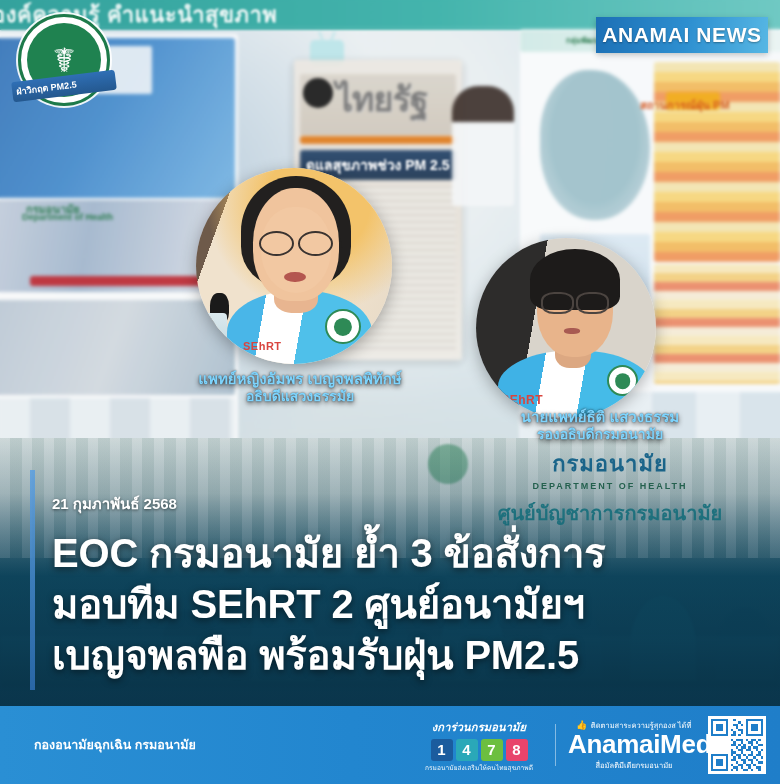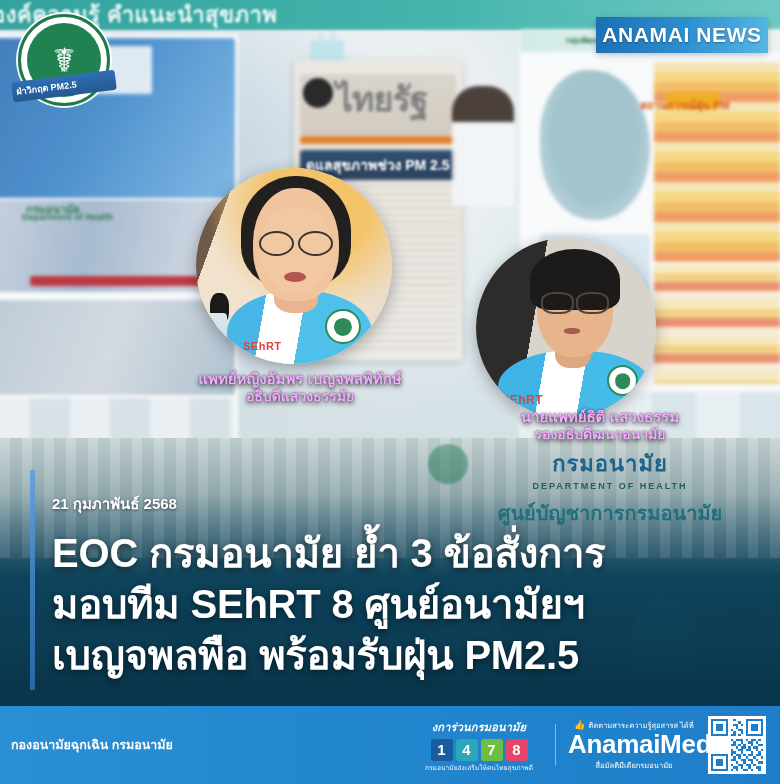--- a/index.html
+++ b/index.html
@@ -393,21 +393,21 @@
   .sehrt-b {
     position: absolute; left: 14%; bottom: 6%;
     font-size: 12px; font-weight: bold; color: #d9453f;
     z-index: 5; letter-spacing: .5px;
   }
 
   
   .caption {
     position: absolute;
     text-align: center;
-    color: #f0abfc;
+    color: #7dd3fc;
     font-weight: bold;
     line-height: 1.22;
     text-shadow: 0 2px 5px rgba(0,0,0,.75), 0 0 2px rgba(0,0,0,.6);
     z-index: 14;
   }
   .caption .nm { font-size: 15px; display: block; }
   .caption .ttl { font-size: 14px; display: block; }
   .caption-a { left: 150px; top: 370px; width: 300px; }
   .caption-b { left: 470px; top: 408px; width: 260px; }
 
@@ -498,21 +498,21 @@
   .footer {
     position: absolute;
     left: 0; bottom: 0;
     width: 780px; height: 78px;
     background: linear-gradient(90deg, #2a8fd4 0%, #2286cf 45%, #1f7ec9 100%);
     z-index: 30;
     display: flex;
     align-items: center;
   }
   .footer-left {
-    margin-left: 11px;
+    margin-left: 34px;
     color: #ffffff;
     font-size: 12.5px;
     font-weight: bold;
     line-height: 2.1;
   }
   .footer-spacer { flex: 1; }
 
   .hotline {
     width: 124px;
     text-align: center;
@@ -679,28 +679,28 @@
         <i></i>
         <i></i>
       </div>
     <div class="mouth-b"></div>
     <div class="badge-b"></div>
     <div class="sehrt-b">SEhRT</div>
   </div>
 
   <div class="caption caption-b">
     <span class="nm">นายแพทย์ธิติ แสวงธรรม</span>
-    <span class="ttl">รองอธิบดีฒนาอนามัย</span>
+    <span class="ttl">รองอธิบดีกรมอนามัย</span>
   </div>
 
   <div class="headline-wrap">
     <div class="dateline">21 กุมภาพันธ์ 2568</div>
     <div class="headline">
       <div>EOC กรมอนามัย ย้ำ 3 ข้อสั่งการ</div>
-      <div>มอบทีม SEhRT 8 ศูนย์อนามัยฯ</div>
+      <div>มอบทีม SEhRT 2 ศูนย์อนามัยฯ</div>
       <div>เบญจพลพือ พร้อมรับฝุ่น PM2.5</div>
     </div>
   </div>
 
   <div class="footer">
     <div class="footer-left">
       <div>กองอนามัยฉุกเฉิน กรมอนามัย</div>
     </div>
 
     <div class="footer-spacer"></div>
@@ -714,21 +714,21 @@
         <b style="background:#e8446b">8</b>
       </div>
       <div class="hl-sub">กรมอนามัยส่งเสริมให้คนไทยสุขภาพดี</div>
     </div>
 
     <div class="f-divider"></div>
 
     <div class="media-logo">
       <div class="ml-top">
         <span class="thumb">👍</span>
-        <span>ติดตามสาระความรู้สุอสารส ได้ที่</span>
+        <span>ติดตามสาระความรู้สุกองส ได้ที่</span>
       </div>
       <div class="ml-name">AnamaiMedia</div>
       <div class="ml-sub">สื่อมัลติมีเดียกรมอนามัย</div>
     </div>
 
     <div class="qr">
       <svg width="52" height="52" viewBox="0 0 21 21" shape-rendering="crispEdges">
         <rect width="21" height="21" fill="#ffffff"></rect>
         <g fill="#1f7ec9">
           <rect x="0" y="0" width="7" height="1"></rect>

